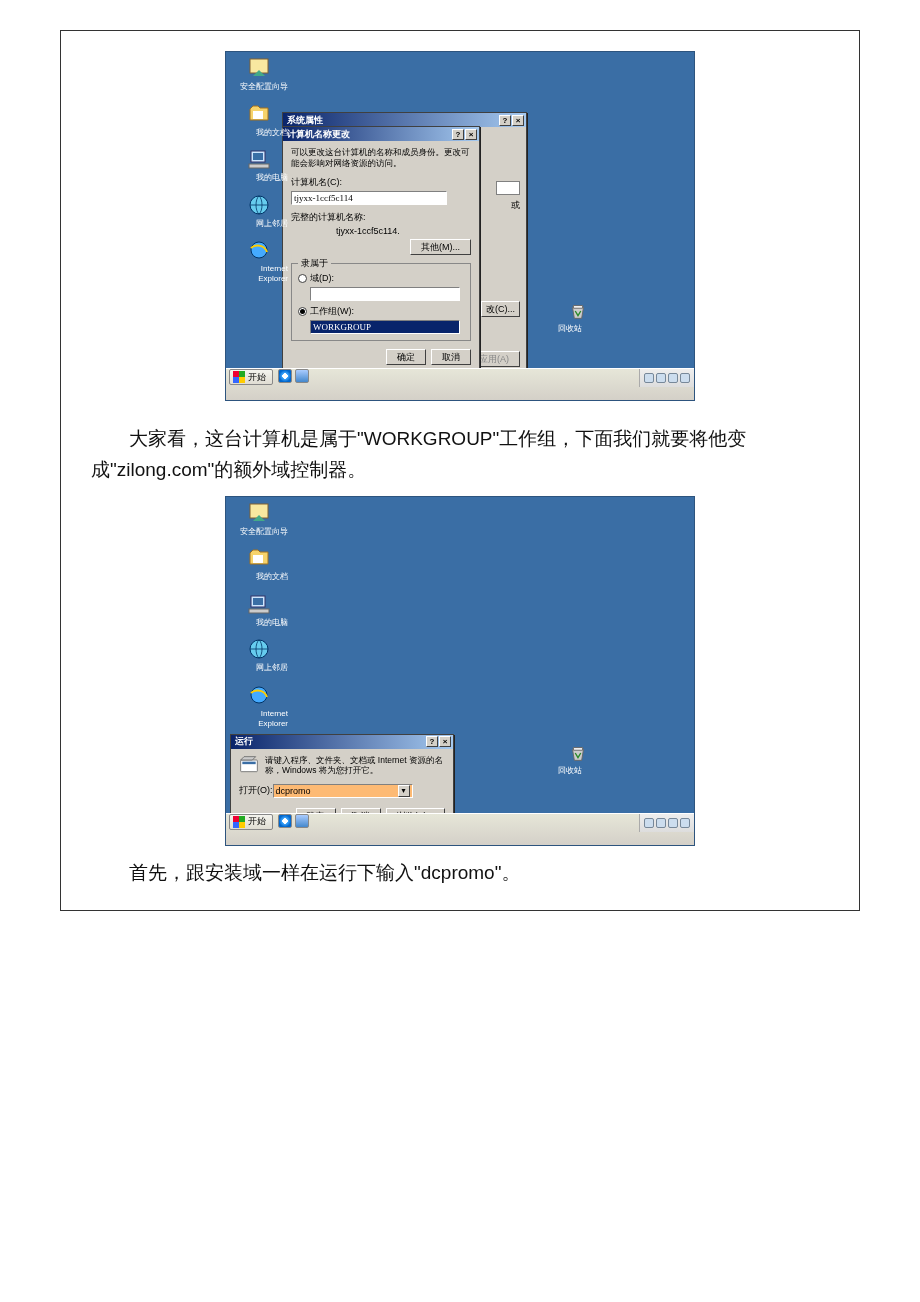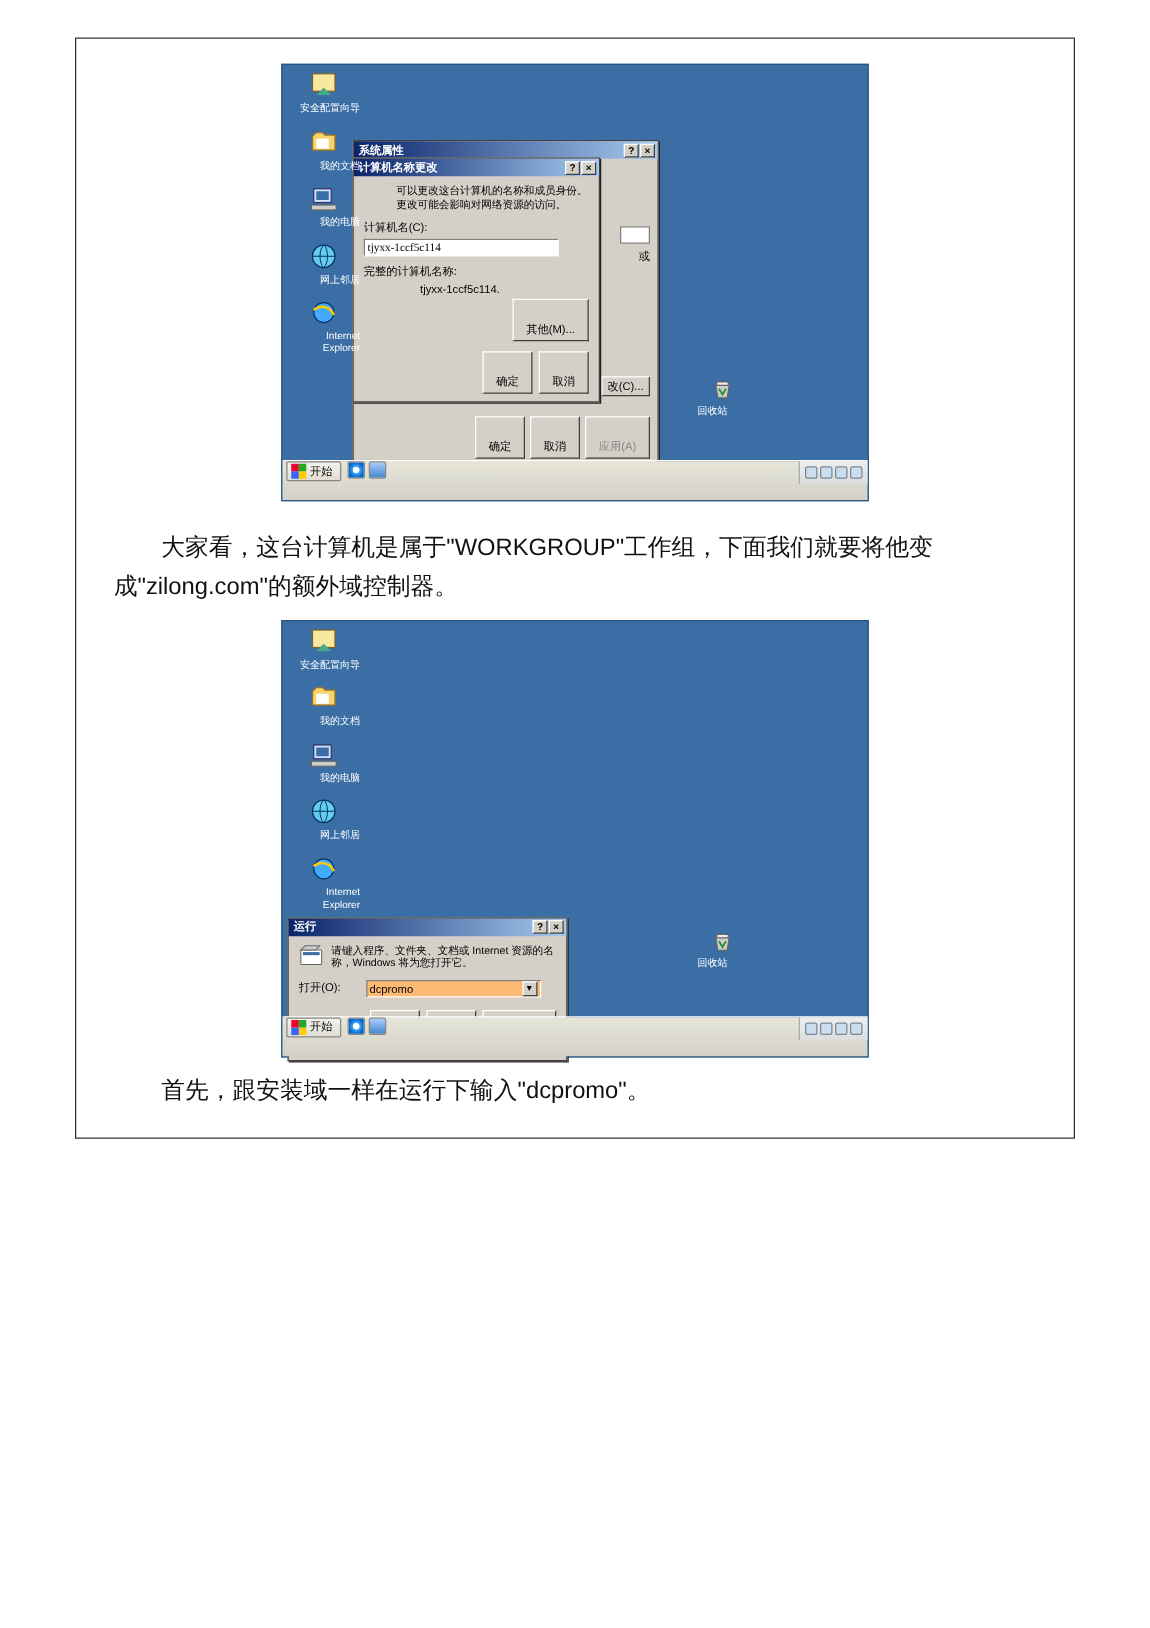--- a/index.html
+++ b/index.html
@@ -173,21 +173,21 @@
     font-size: 9px;
     font-family: Tahoma;
   }
   .btn {
     height: 16px;
     background: #d4d0c8;
     border: 1px solid #fff;
     border-right-color: #404040;
     border-bottom-color: #404040;
     font-size: 9px;
-    padding: 16px 10px;
+    padding: 0 10px;
     cursor: pointer;
     line-height: 14px;
   }
   .btn:disabled{color:#888;}
 
   .fieldset {
     border: 1px solid #888;
     padding: 6px 6px 6px 6px;
     margin-top: 8px;
     position: relative;
@@ -304,33 +304,46 @@
     </div>
   </div>
 
   <div class="dlg" style="left:56px;top:74px;width:198px;">
     <div class="titlebar">
       <span class="ttxt">计算机名称更改</span>
       <div class="winbtn">?</div>
       <div class="winbtn">×</div>
     </div>
     <div class="dlg-body">
-      <div style="font-size:8.5px;line-height:1.25;margin-bottom:8px;margin-left:26px;">可以更改这台计算机的名称和成员身份。更改可能会影响对网络资源的访问。</div>
+      <div style="font-size:8.5px;line-height:1.25;margin-bottom:8px;">可以更改这台计算机的名称和成员身份。更改可能会影响对网络资源的访问。</div>
 
       <span class="lbl-sm">计算机名(C):</span>
       <input class="txt-in" value="tjyxx-1ccf5c114" style="">
 
       <div style="margin-top:6px;">
         <span class="lbl-sm">完整的计算机名称:</span>
         <span style="font-size:9px;padding-left:45px;">tjyxx-1ccf5c114.</span>
       </div>
       <div style="text-align:right;margin-top:3px;">
         <button class="btn">其他(M)...</button>
       </div>
 
+      <div class="fieldset">
+        <span class="legend">隶属于</span>
+        <div class="radio-row">
+          <span class="radio-dot"></span>
+          <span>域(D):</span>
+        </div>
+        <input class="txt-in" style="width: 150px; margin-left: 12px; background: rgb(255, 255, 255);" value="">
+        <div class="radio-row" style="margin-top:4px;">
+          <span class="radio-dot sel"></span>
+          <span>工作组(W):</span>
+        </div>
+        <input class="txt-in" style="width: 150px; margin-left: 12px; background: rgb(8, 36, 107); color: rgb(255, 255, 255);" value="WORKGROUP">
+      </div>
 
       <div style="text-align:right;margin-top:8px;display:flex;justify-content:flex-end;gap:5px;">
         <button class="btn">确定</button>
         <button class="btn">取消</button>
       </div>
     </div>
   </div>
 
   <div class="watermark">tu</div>
 
@@ -413,21 +426,21 @@
     </div>
     <div class="dlg-body">
       <div style="display:flex;gap:6px;">
         <svg width="20" height="20" viewBox="0 0 24 24">
           <rect x="2" y="6" width="20" height="14" rx="1" fill="#fff" stroke="#666"></rect>
           <rect x="4" y="8" width="16" height="3" fill="#3a6ea5"></rect>
           <path d="M2 6l4-4h14l-4 4z" fill="#ccc" stroke="#666"></path>
         </svg>
         <div style="font-size:8.5px;line-height:1.25;flex:1;">请键入程序、文件夹、文档或 Internet 资源的名称，Windows 将为您打开它。</div>
       </div>
-      <div style="margin-top:8px;display:flex;align-items:center;gap:20px;">
+      <div style="margin-top:8px;display:flex;align-items:center;gap:0;">
         <span>打开(O):</span>
         <div class="run-sel">
           <span>dcpromo</span>
           <span class="arrow">▾</span>
         </div>
       </div>
       <div style="text-align:right;margin-top:10px;display:flex;justify-content:flex-end;gap:5px;">
         <button class="btn">确定</button>
         <button class="btn">取消</button>
         <button class="btn">浏览(B)...</button>

